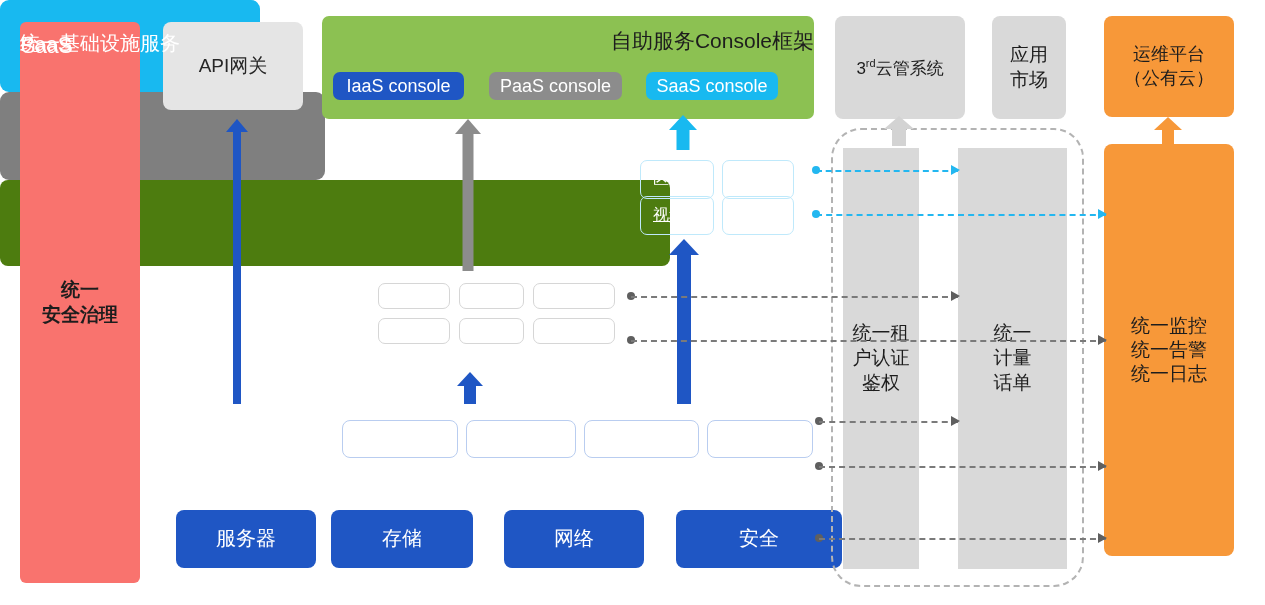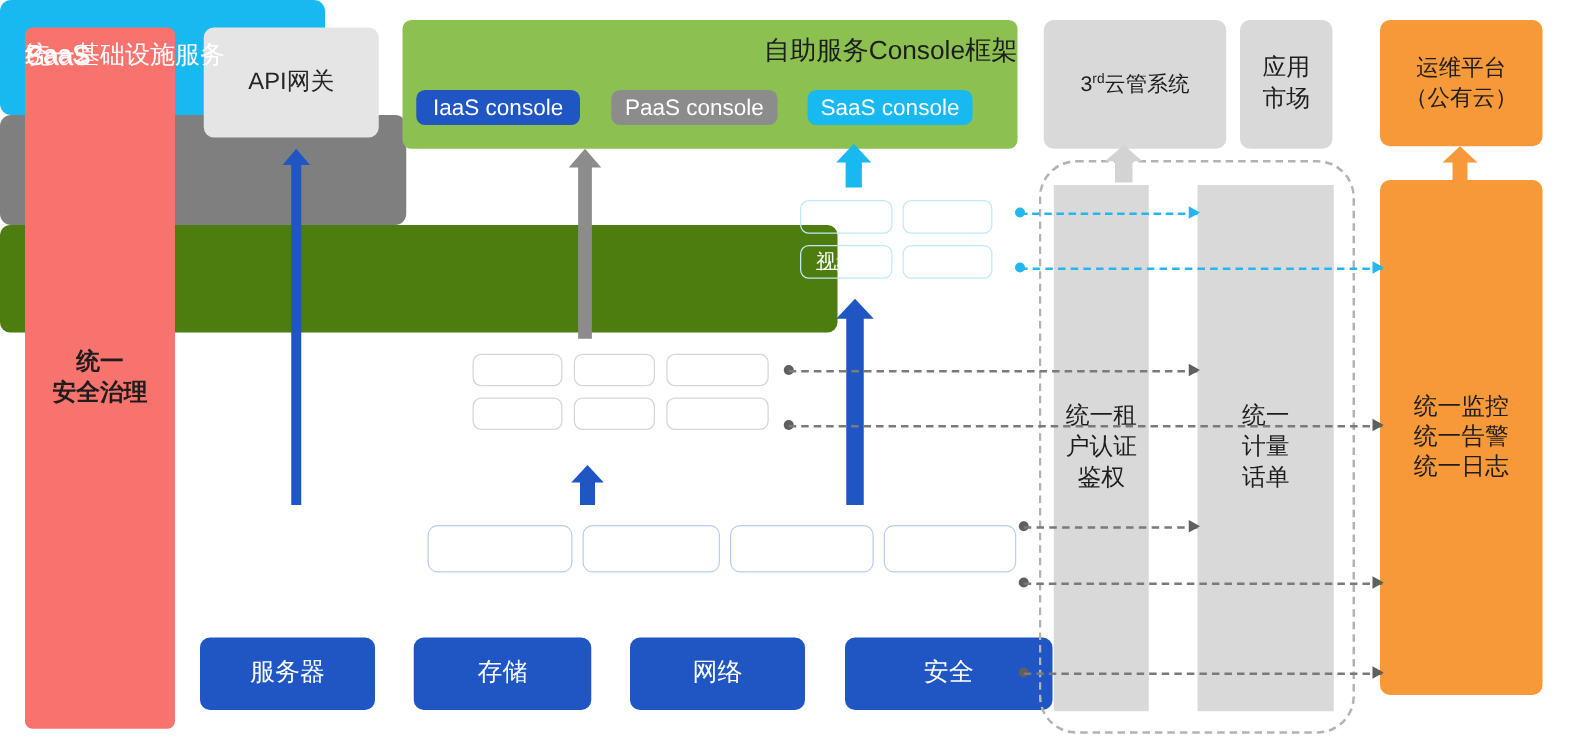--- a/index.html
+++ b/index.html
@@ -67,21 +67,21 @@
     left:489px; top:72px; width:133px; height:28px;
     background:#8c8c8c; color:#ffffff; font-size:18px;
   }
   #saas-console{
     left:646px; top:72px; width:132px; height:28px;
     background:#18b9f0; color:#ffffff; font-size:18px;
   }
 
   
   #third-cloud{
-    left:835px; top:16px; width:146px; height:103px;
+    left:835px; top:16px; width:130px; height:103px;
     background:#d9d9d9; color:#1d1d1d; font-size:17px; border-radius:8px;
   }
   #third-cloud sup{font-size:11px;vertical-align:super;}
   #app-market{
     left:992px; top:16px; width:74px; height:103px;
     background:#d9d9d9; color:#1d1d1d; font-size:19px; border-radius:8px;
   }
 
   
   #ops-platform{
@@ -99,21 +99,21 @@
     left:554px; top:146px; width:260px; height:92px;
     background:#18b9f0; border-radius:9px; display:block;
   }
   #saas-label{
     position:absolute; left:12px; top:0; height:92px; width:70px;
     display:flex; align-items:center; justify-content:center;
     color:#ffffff; font-size:21px;
   }
   .saas-chip{
     background:transparent; border:1.6px solid #bfe9fb; color:#ffffff;
-    font-size:16px; height:27px;
+    font-size:16px; height:39px;
   }
   #chip-blockchain{left:640px; top:160px; width:74px;}
   #chip-iot{left:722px; top:160px; width:72px;}
   #chip-videocloud{left:640px; top:196px; width:74px;text-decoration:underline;}
   #chip-desktopcloud{left:722px; top:196px; width:72px;}
 
   
   #paas-block{
     left:304px; top:268px; width:325px; height:88px;
     background:#7f7f7f; border-radius:9px; display:block;
@@ -151,21 +151,21 @@
   #chip-compute{left:342px; top:420px; width:116px;}
   #chip-storage{left:466px; top:420px; width:110px;}
   #chip-network{left:584px; top:420px; width:115px;}
   #chip-cce{left:707px; top:420px; width:106px;}
 
   
   .bottom-box{
     top:510px; height:58px; background:#1f56c4; color:#ffffff;
     font-size:20px; border-radius:8px;
   }
-  #box-server{left:160px; width:140px;font-family:Liberation Serif, serif;}
+  #box-server{left:176px; width:140px;font-family:Liberation Serif, serif;}
   #box-storage{left:331px; width:142px;}
   #box-network{left:504px; width:140px;}
   #box-security{left:676px; width:166px;}
 
   
   #auth-container{
     position:absolute; left:831px; top:128px; width:253px; height:459px;
     border:2px dashed #b3b3b3; border-radius:30px; box-sizing:border-box;
   }
   .gray-col{

